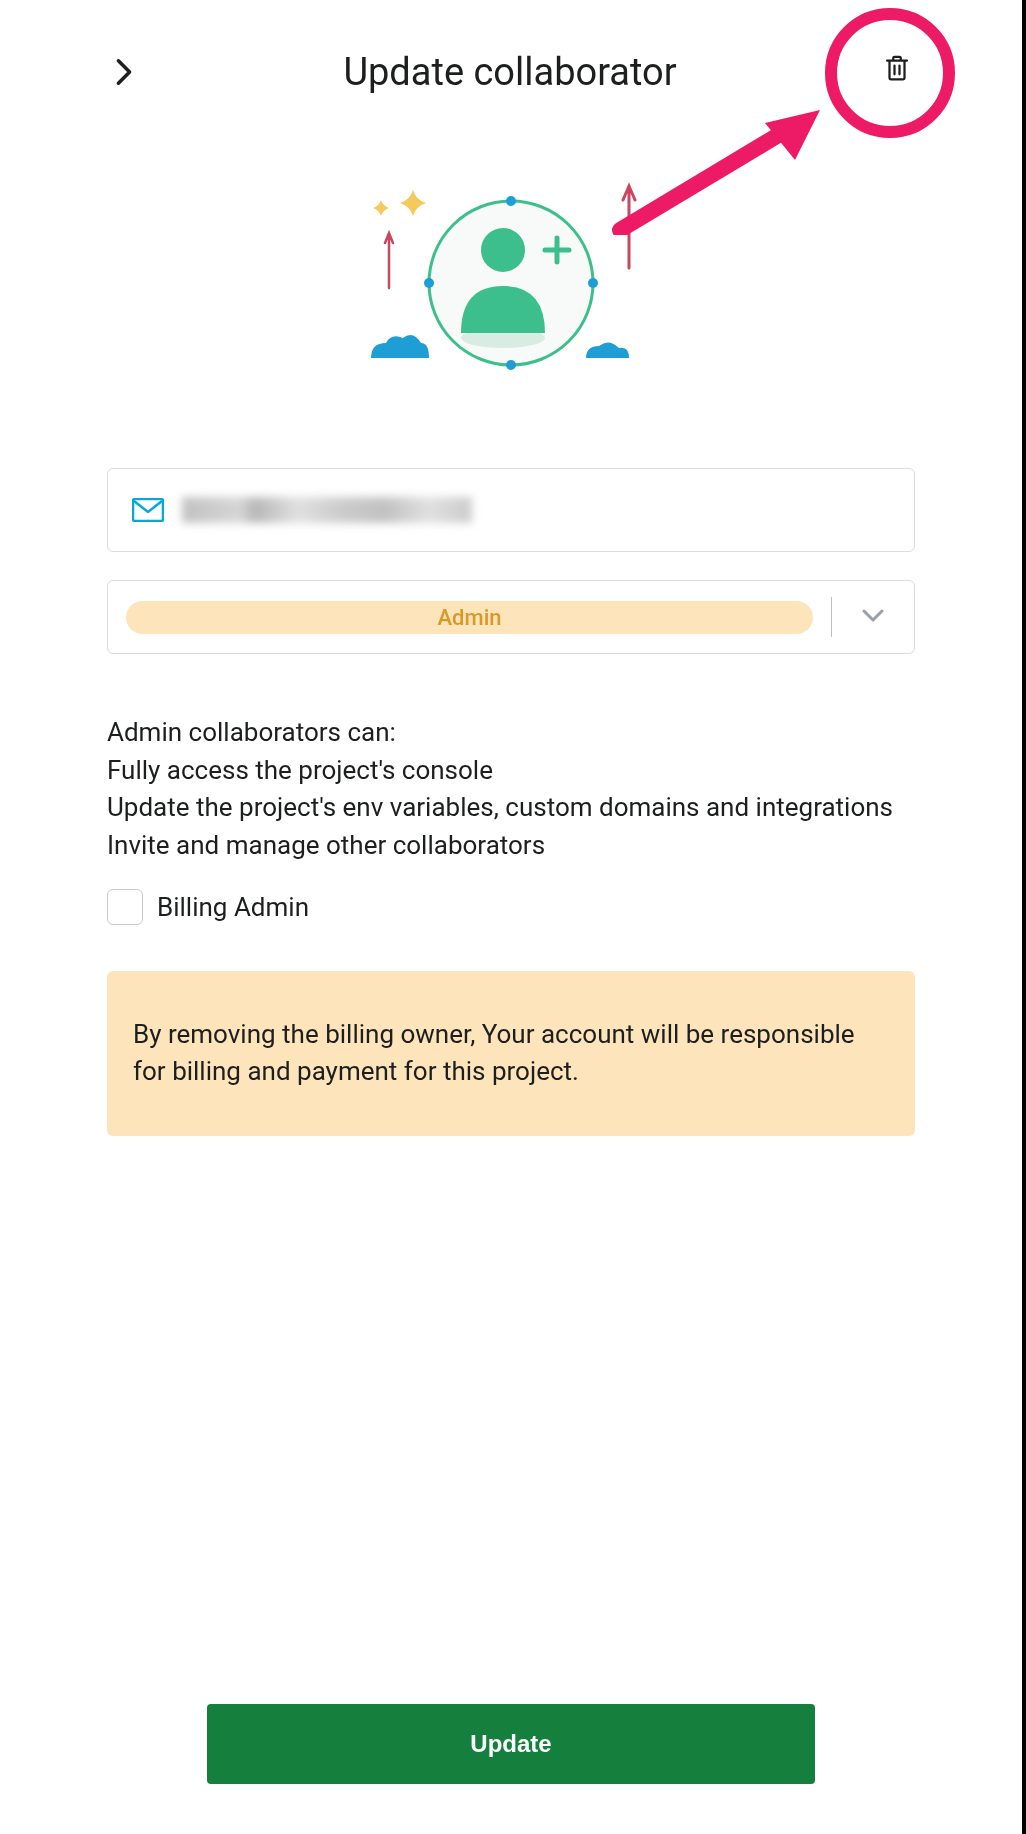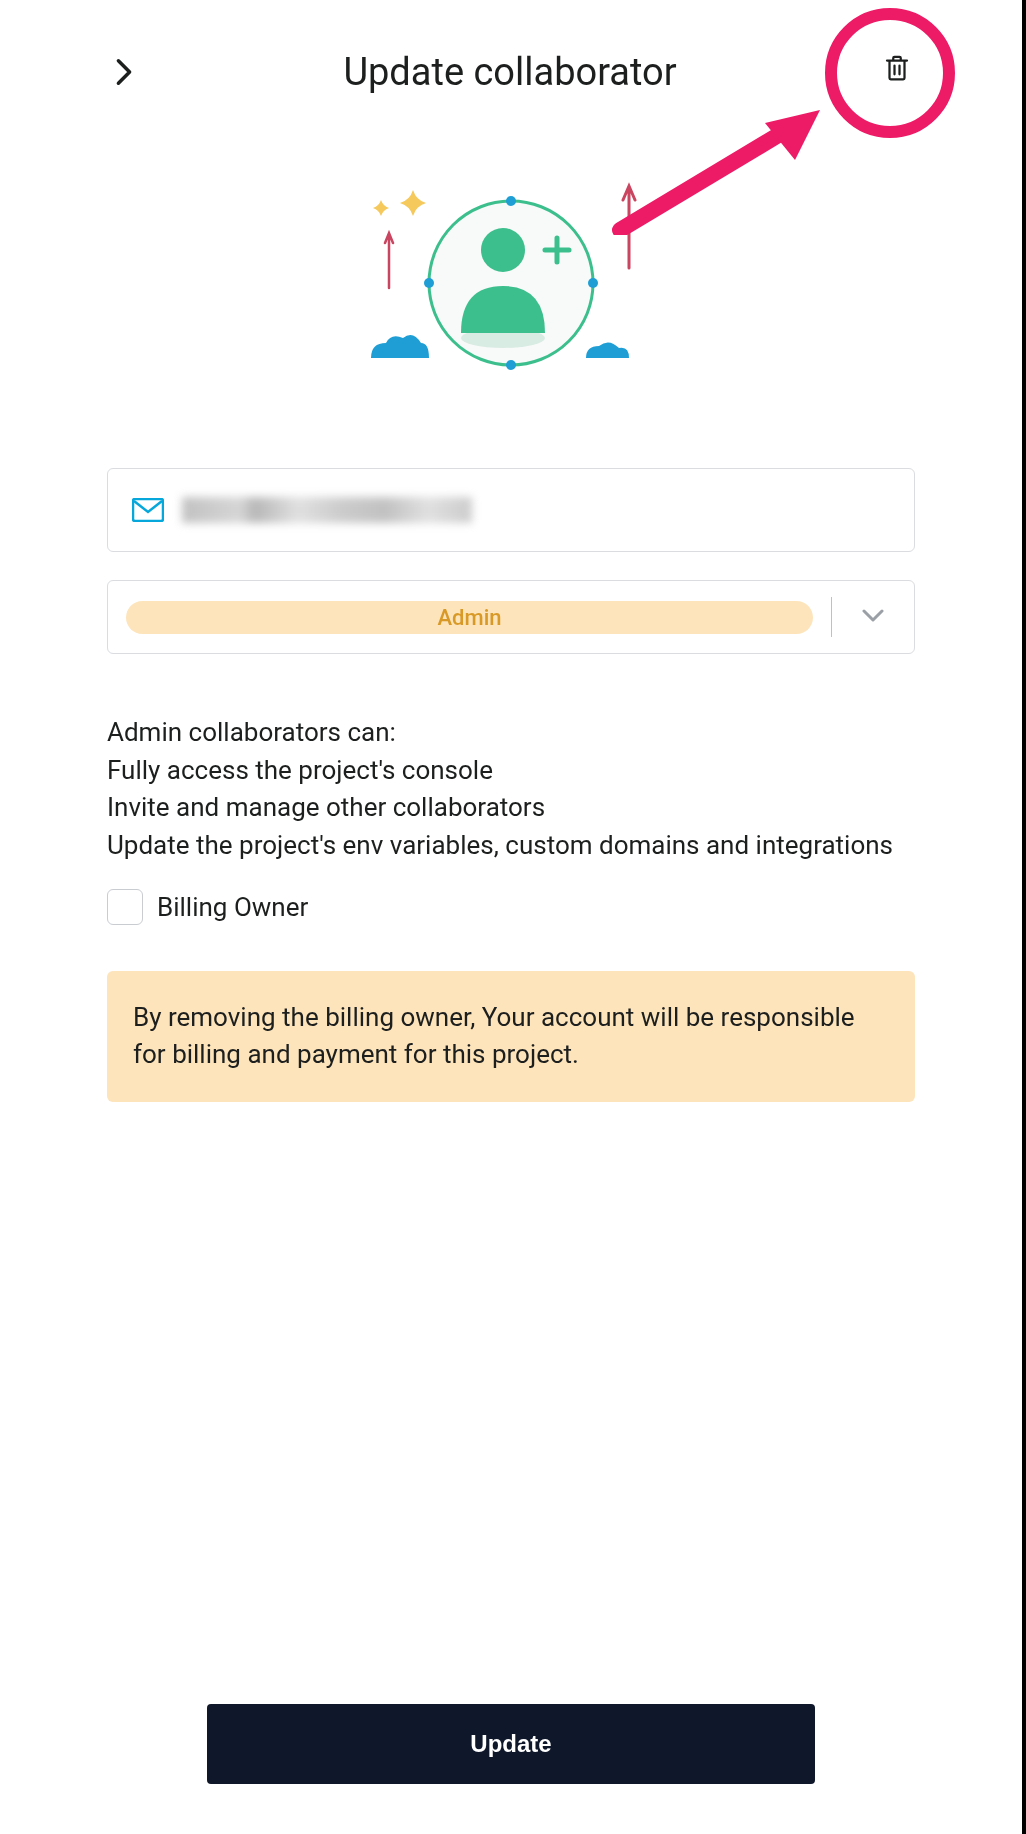--- a/index.html
+++ b/index.html
@@ -152,36 +152,36 @@
       cursor: pointer;
       background: #fff;
     }
     .checkbox-label {
       font-size: 26px;
       color: #1d1f1f;
     }
     .warning-box {
       background: #fde4bb;
       border-radius: 6px;
-      padding: 28px 26px;
+      padding: 45px 26px;
       font-size: 26px;
       line-height: 1.45;
       color: #1d1f1f;
       margin-top: 46px;
     }
     .footer {
       position: absolute;
       bottom: 50px;
       left: 50%;
       transform: translateX(-50%);
       width: 608px;
     }
     .update-btn {
       width: 100%;
-      background: #0f172a;
+      background: #15803d;
       color: #fff;
       border: none;
       border-radius: 4px;
       padding: 26px 0;
       font-size: 24px;
       font-weight: 700;
       cursor: pointer;
     }
   </style>
 </head>
@@ -248,27 +248,27 @@
     <div class="chevron-down">
       <svg viewBox="0 0 22 14">
         <path d="M2 2 L11 11 L20 2" stroke="#9aa0a6" stroke-width="3" fill="none" stroke-linecap="round" stroke-linejoin="round"></path>
       </svg>
     </div>
   </div>
 
   <div class="description">
     <div>Admin collaborators can:</div>
     <div>Fully access the project's console</div>
+    <div>Update the project's env variables, custom domains and integrations</div>
     <div>Invite and manage other collaborators</div>
-    <div>Update the project's env variables, custom domains and integrations</div>
   </div>
 
   <div class="checkbox-row">
     <div class="checkbox"></div>
-    <div class="checkbox-label">Billing Owner</div>
+    <div class="checkbox-label">Billing Admin</div>
   </div>
 
   <div class="warning-box">By removing the billing owner, Your account will be responsible for billing and payment for this project.</div>
 </div>
 
 <div class="footer">
   <button class="update-btn">Update</button>
 </div>
 
 </body></html>

